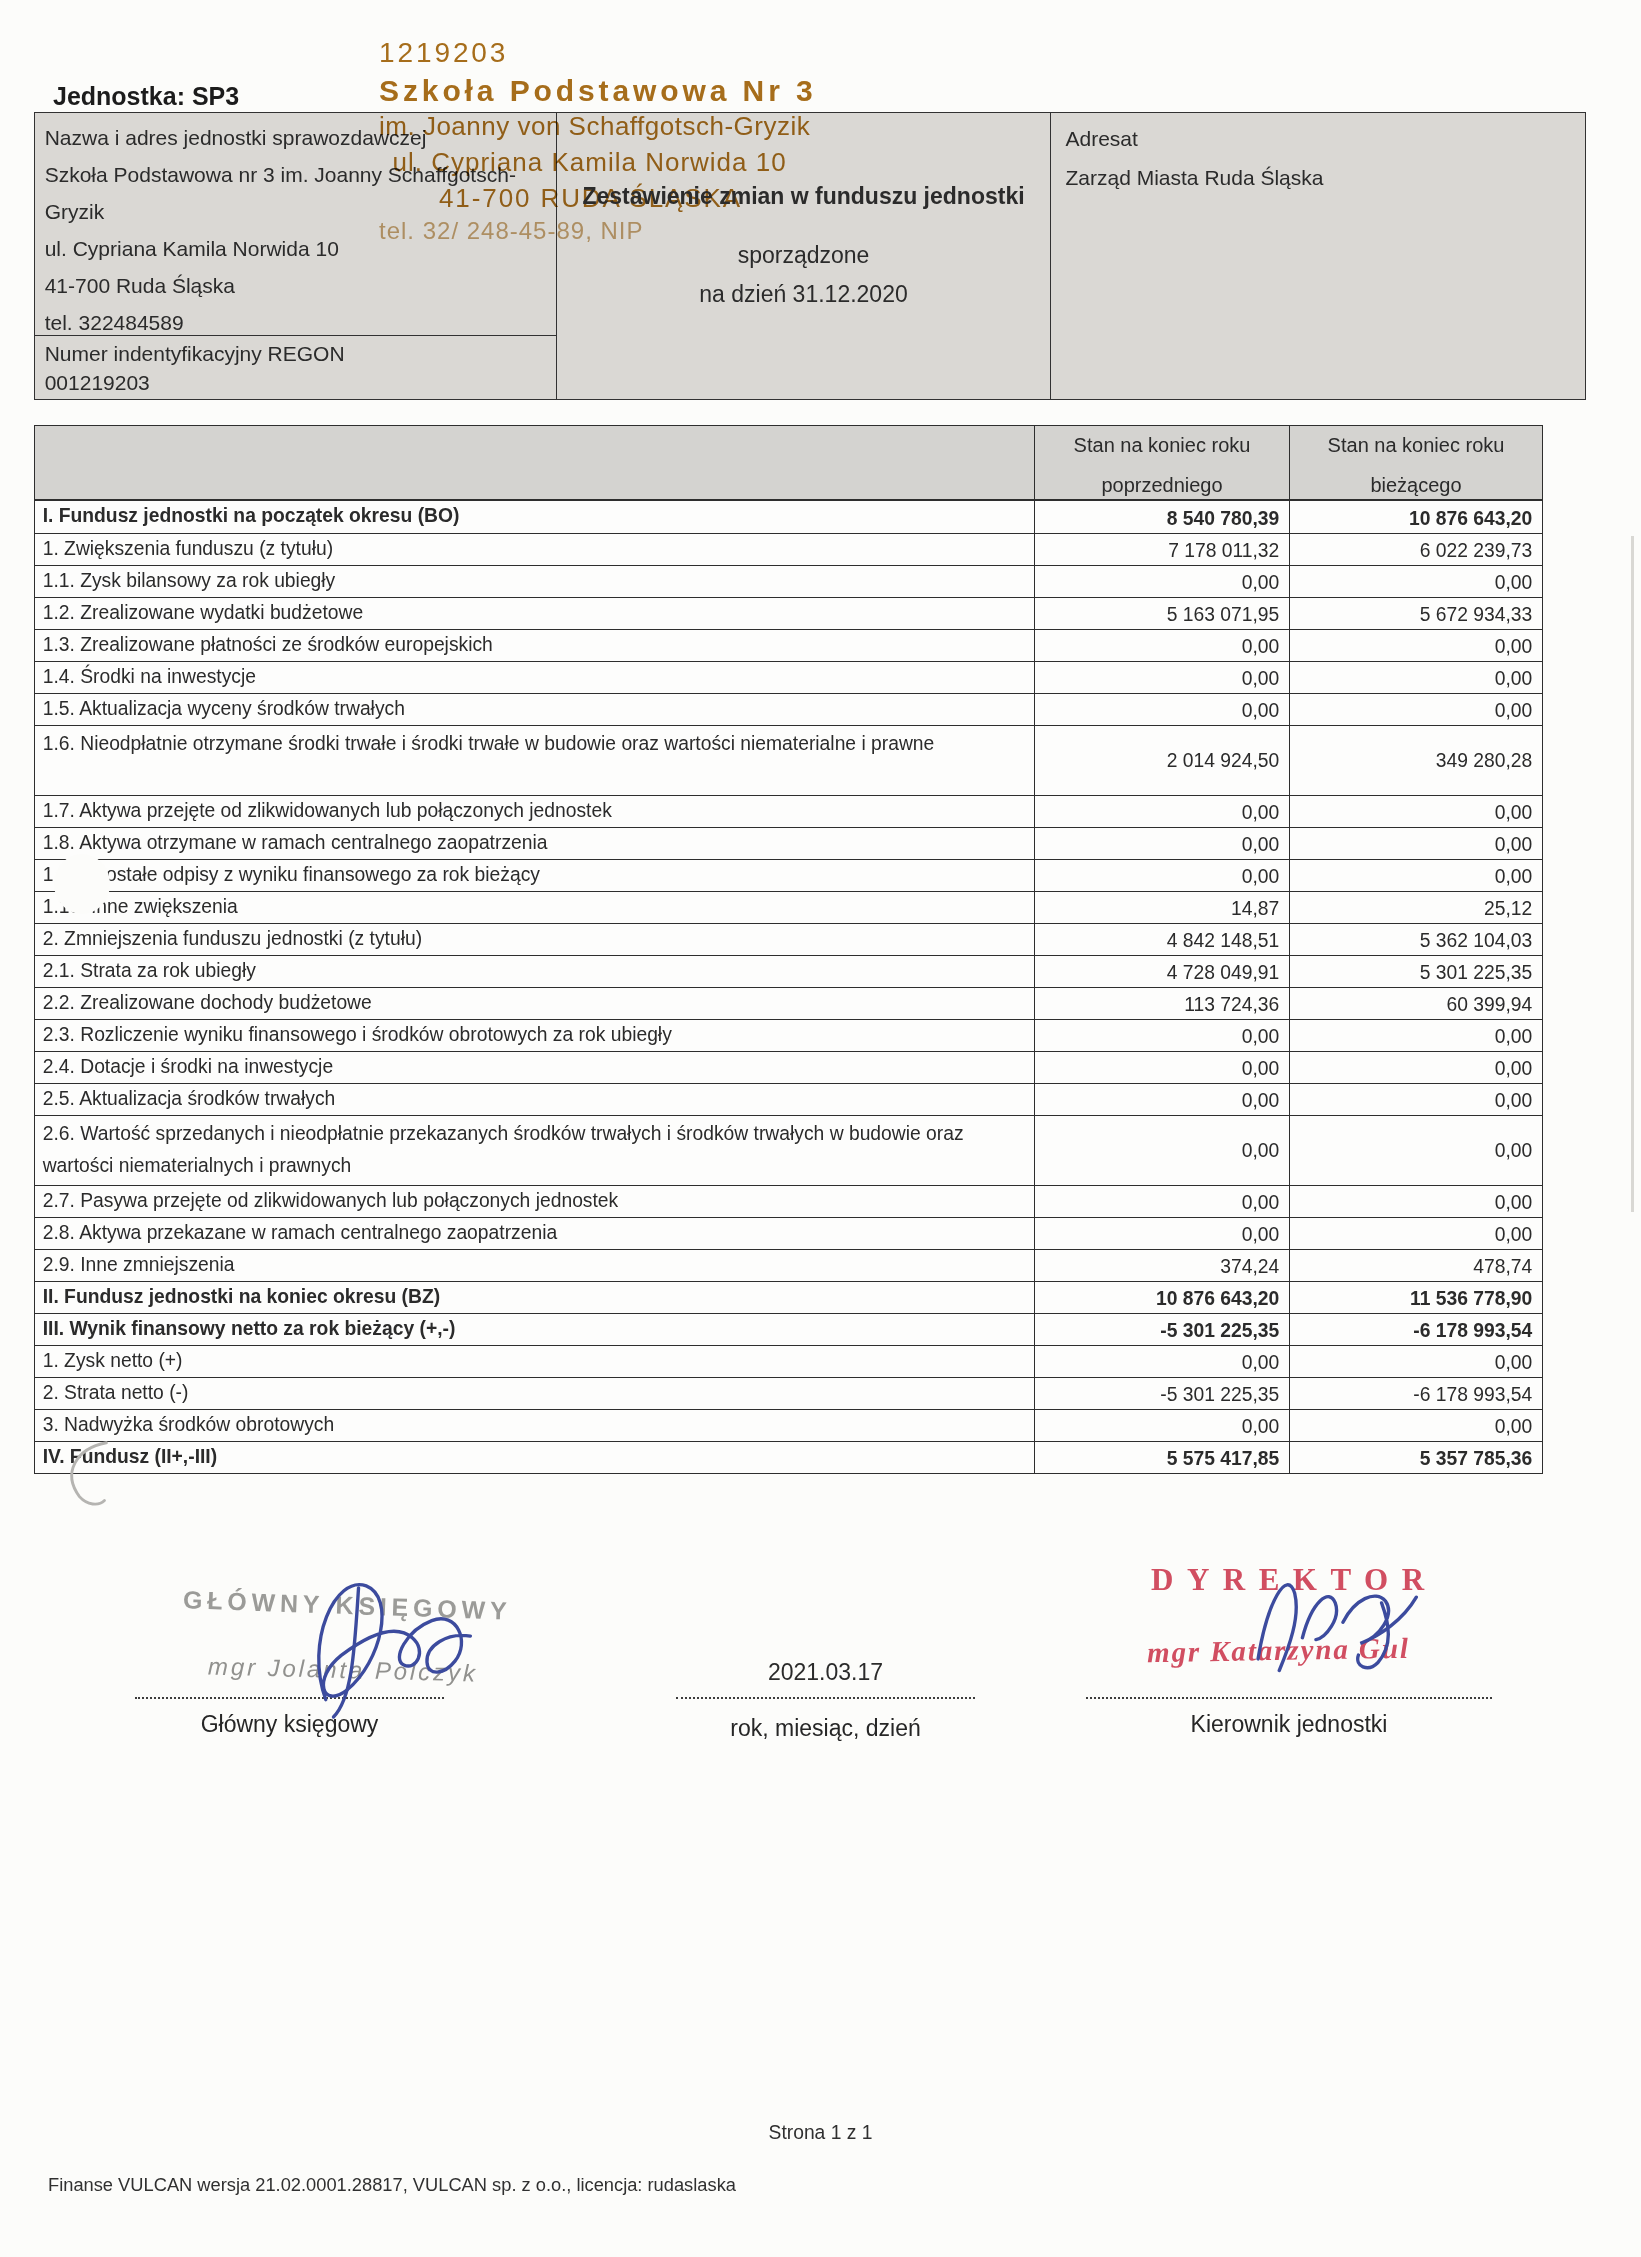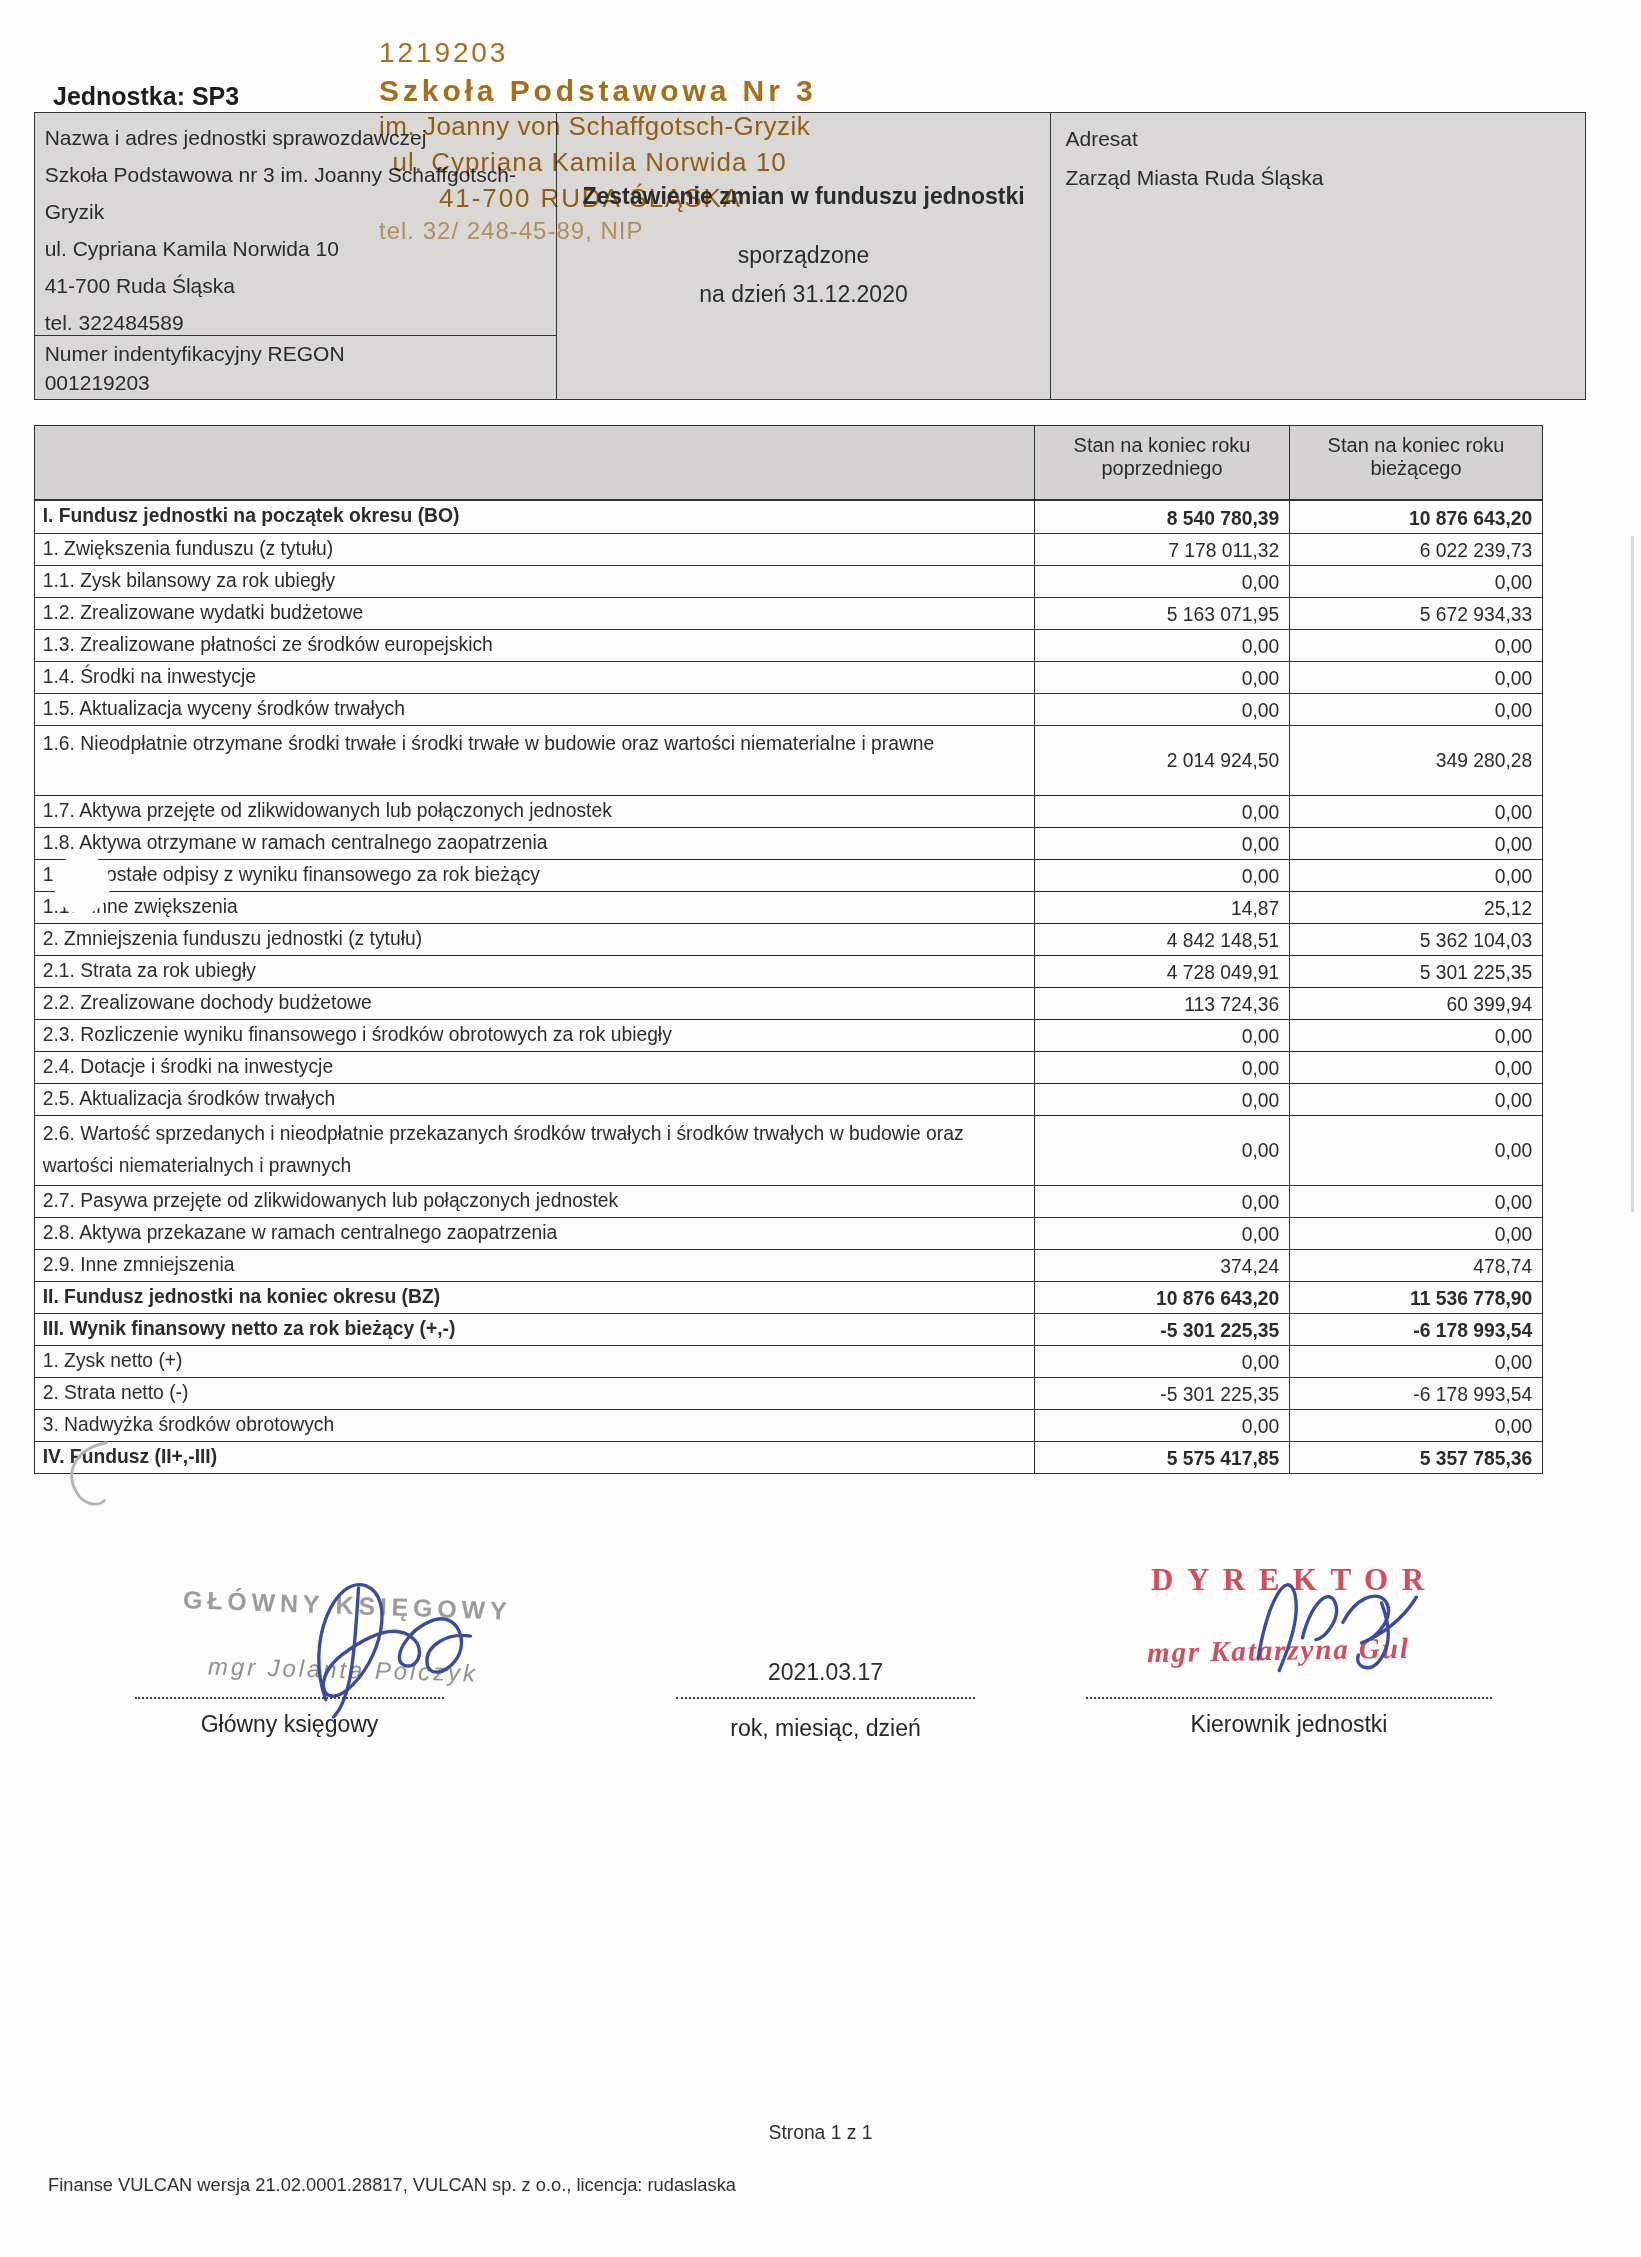--- a/index.html
+++ b/index.html
@@ -28,21 +28,21 @@
   #info-mid{left:522px;top:0;width:494px;height:100%;border-right:1.9px solid #323232;box-sizing:border-box;text-align:center;}
   #info-mid .title{position:absolute;left:0;right:0;top:70px;font-weight:bold;font-size:23px;z-index:7;}
   #info-mid .sub1{position:absolute;left:0;right:0;top:129px;font-size:23px;}
   #info-mid .sub2{position:absolute;left:0;right:0;top:168px;font-size:23px;}
   #info-right{left:1017px;top:0;right:0;height:100%;box-sizing:border-box;padding:5.8px 13.5px;font-size:21px;line-height:39px;}
 
   
   #funds-table{left:34px;top:425px;width:1509px;border:1.9px solid #2e2e2e;background:#fdfdfc;box-sizing:border-box;}
   .thead{display:flex;height:75px;background:#d4d3d0;border-bottom:2.9px solid #2e2e2e;box-sizing:border-box;}
   .thead .h-desc{width:999px;}
-  .thead .h-col{width:255px;border-left:1.9px solid #2e2e2e;display:flex;flex-direction:column;justify-content:flex-start;align-items:center;box-sizing:border-box;padding:7.7px 3.9px 1.9px;font-size:20px;}
+  .thead .h-col{width:255px;border-left:1.9px solid #2e2e2e;display:flex;flex-direction:column;justify-content:space-between;align-items:center;box-sizing:border-box;padding:7.7px 3.9px 1.9px;font-size:20px;}
   .thead .h-col:last-child{flex:1;}
   .trow{display:flex;height:32px;border-top:1.9px solid #2e2e2e;box-sizing:border-box;}
   .trow:first-child{border-top:none;}
   .trow.tall{height:70px;}
   .cell{box-sizing:border-box;}
   .cell.label{width:999px;font-size:19.3px;line-height:28px;padding:1px 5.8px 0 7.7px;overflow:hidden;}
   .trow.tall .cell.label{line-height:32px;padding-top:1.9px;}
   .cell.num{width:255px;border-left:1.9px solid #2e2e2e;font-size:19.3px;text-align:right;display:flex;align-items:flex-end;justify-content:flex-end;padding:0 9.7px 2.9px 1.9px;}
   .cell.num:last-child{flex:1;}
   .trow.tall .cell.num{align-items:center;padding-bottom:0;}

